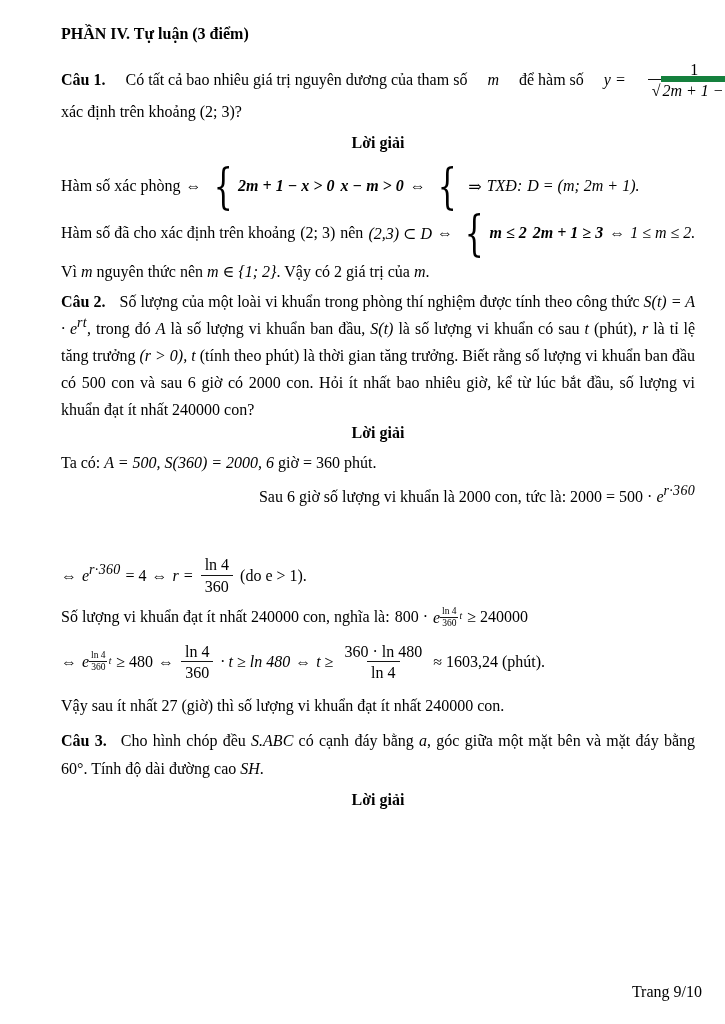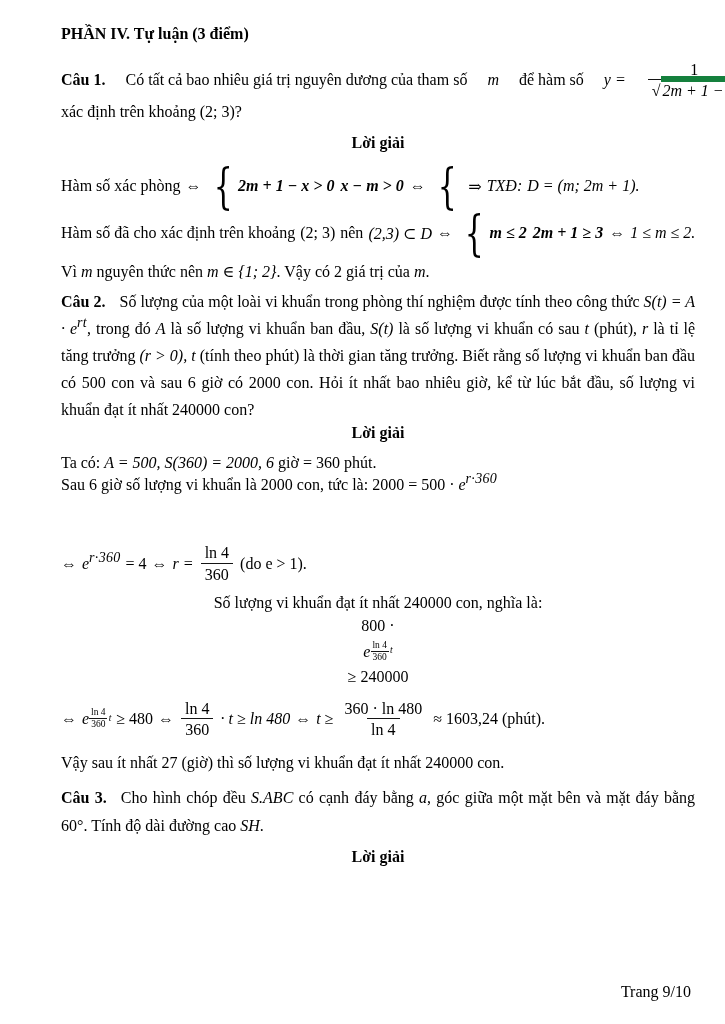--- a/index.html
+++ b/index.html
@@ -34,21 +34,21 @@
   .cases{display:inline-flex;align-items:center;margin:0 1px;}
   .brace{font-family:"DejaVu Serif",serif;font-size:48px;font-weight:300;line-height:42px;transform:scaleX(0.62);transform-origin:center;display:inline-block;}
   .crows{display:inline-flex;flex-direction:row;gap:6px;text-align:left;font-weight:bold;}
   
   sup.esup{font-size:14px;font-style:italic;line-height:0;vertical-align:7px;letter-spacing:.3px;}
   .supfrac{display:inline-flex;align-items:center;vertical-align:9px;font-size:9.5px;gap:1px;line-height:0;}
   .supfrac .sfrac{display:inline-flex;flex-direction:column;align-items:center;}
   .supfrac .sfnum{line-height:1.15;padding:0 2px;}
   .supfrac .sfden{line-height:1.15;border-top:1px solid #141414;padding:0 2px;}
   .supfrac .st{font-style:italic;line-height:1;}
-  .footer{position:absolute;top:983px;right:34px;font-size:16px;}
+  .footer{position:absolute;top:983px;right:23px;font-size:16px;}
 </style>
 </head>
 <body>
 
 <div class="page">
 
   <p class="blk b">PHẦN IV. Tự luận (3 điểm)</p>
 
   <div class="blk" style="margin-top:17px;">
     <div class="mathline" style="gap:20px;">
@@ -136,40 +136,40 @@
   <p class="blk b center" style="margin-top:1px;">Lời giải</p>
 
   <p class="blk" style="margin-top:12px;">
     <span>Ta có:</span>
     <span class="i">A = 500, S(360) = 2000, 6</span>
     <span>giờ</span>
     <span>= 360</span>
     <span>phút.</span>
   </p>
 
-  <p class="blk" style="margin-top:4px;">
+  <p class="blk" style="margin-top:16px;text-align:right;">
     <span>Sau 6 giờ số lượng vi khuẩn là 2000 con, tức là:</span>
     <span>2000 = 500 ·</span>
     <span class="i">e</span><sup class="esup">r·360</sup>
   </p>
 
   <div class="mathline" style="margin-top:49px;">
     <span>⇔</span>
     <span><span class="i">e</span><sup class="esup">r·360</sup></span>
     <span>= 4</span>
     <span>⇔</span>
     <span class="i">r =</span>
     <span class="frac">
       <span class="fnum">ln 4</span>
       <span class="fden">360</span>
     </span>
     <span>(do e &gt; 1).</span>
   </div>
 
-  <div class="mathline" style="margin-top:10px;flex-direction:column;">
+  <div class="mathline" style="margin-top:10px;">
     <span>Số lượng vi khuẩn đạt ít nhất 240000 con, nghĩa là:</span>
     <span>800 ·</span>
     <span><span class="i">e</span><span class="supfrac">
           <span class="sfrac">
             <span class="sfnum">ln 4</span>
             <span class="sfden">360</span>
           </span>
           <span class="st">t</span>
         </span></span>
     <span>≥ 240000</span>

